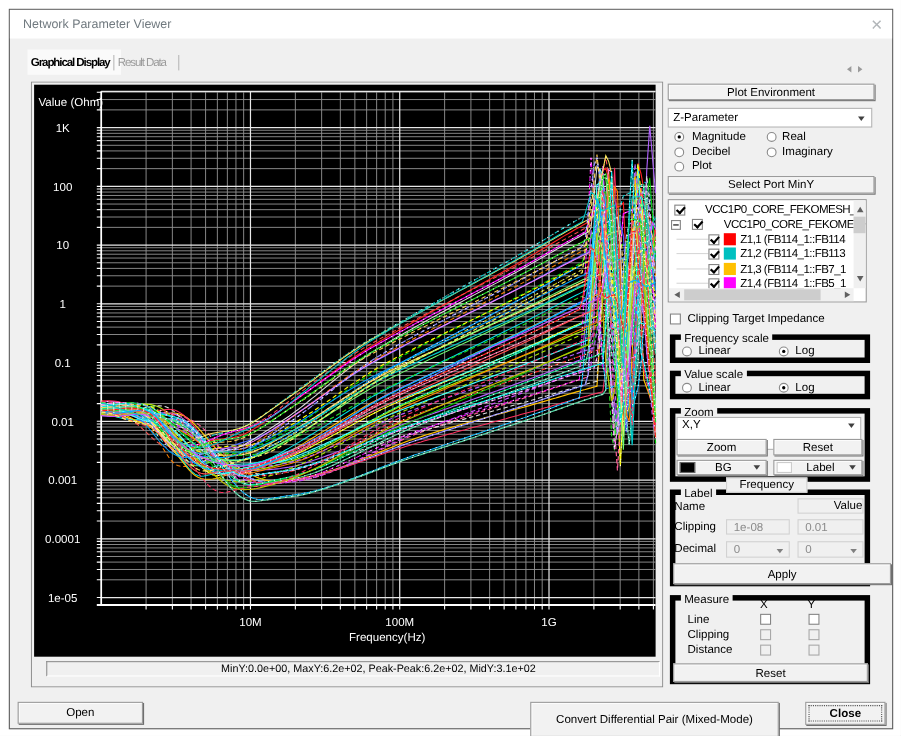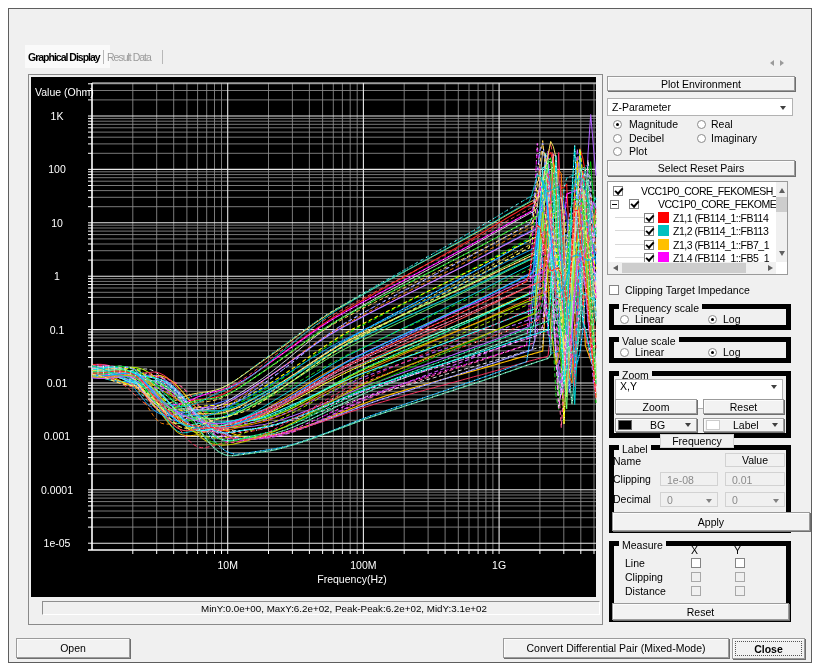--- a/index.html
+++ b/index.html
@@ -21,20 +21,24 @@
 .lbl{position:absolute;font-size:10.5px;color:#000;white-space:nowrap}
 .group{position:absolute;border:5px solid #000000}
 .group>b{position:absolute;left:5px;top:-7px;background:#f0f0f0;padding:0 3px;font-size:10.5px;font-weight:normal;white-space:nowrap}
 .field{position:absolute;background:#f0f0f0;border:1px solid #d2d2d2;font-size:10.5px}
 .field span{position:absolute;left:6px;top:1px}
 .gray{color:#8a8a8a}
 .statusbar{position:absolute;left:42px;top:601px;width:558px;height:14px;background:#f0f0f0;border-top:1px solid #8f8f8f;border-left:1px solid #8f8f8f;border-bottom:1px solid #fff;border-right:1px solid #fff;font-size:9.8px;text-align:center;line-height:13px;text-indent:46px}
 .tri{position:absolute;width:0;height:0}
 </style></head><body>
 <div class="win">
+<div class="title">
+      <span>Network Parameter Viewer</span>
+      <div class="xbtn">✕</div>
+    </div>
 <div class="abs" style="left:16px;top:36px;width:85px;height:23px;background:#fafafa"></div>
 <div class="tabtxt" style="left:19px;top:42px;font-weight:bold;color:#000">Graphical Display</div>
 <div class="sep" style="left:94px;top:41px"></div>
 <div class="tabtxt" style="left:98px;top:42px;color:#9b9b9b">Result Data</div>
 <div class="sep" style="left:153px;top:41px"></div>
 <div class="tri" style="left:761px;top:51px;border-top:3.5px solid transparent;border-bottom:3.5px solid transparent;border-right:4.5px solid #9a9a9a"></div>
 <div class="tri" style="left:771px;top:51px;border-top:3.5px solid transparent;border-bottom:3.5px solid transparent;border-left:4.5px solid #9a9a9a"></div>
 </div>
 <svg width="575" height="551" viewBox="0 0 575 551" style="position:absolute;left:28px;top:74px">
 <rect x="0.5" y="0.5" width="574" height="550" fill="#f0f0f0" stroke="#8a8a8a"></rect>
@@ -146,21 +150,21 @@
 <div class="radio on" style="left:613px;top:120px"></div>
 <div class="lbl" style="left:629px;top:118px">Magnitude</div>
 <div class="radio" style="left:697px;top:120px"></div>
 <div class="lbl" style="left:711px;top:118px">Real</div>
 <div class="radio" style="left:613px;top:134px"></div>
 <div class="lbl" style="left:629px;top:132px">Decibel</div>
 <div class="radio" style="left:697px;top:134px"></div>
 <div class="lbl" style="left:711px;top:132px">Imaginary</div>
 <div class="radio" style="left:613px;top:147px"></div>
 <div class="lbl" style="left:629px;top:145px">Plot</div>
-<div class="btn" style="left:607px;top:160px;width:188px;height:16px">Select Reset Pairs</div>
+<div class="btn" style="left:607px;top:160px;width:188px;height:16px">Select Port MinY</div>
 <div class="abs" style="left:607px;top:181px;width:181px;height:94px;background:#fff;border:1px solid #9a9a9a;overflow:hidden;letter-spacing:-0.5px">
 <div class="cb on" style="left:5px;top:4px"></div>
 <div class="lbl" style="left:33px;top:3px">VCC1P0_CORE_FEKOMESH_1</div>
 <div class="abs" style="left:2px;top:18px;width:9px;height:9px;background:#fff;border:1px solid #848484"></div>
 <div class="abs" style="left:4px;top:22px;width:5px;height:1px;background:#000"></div>
 <div class="cb on" style="left:21px;top:17px"></div>
 <div class="lbl" style="left:50px;top:16px">VCC1P0_CORE_FEKOMESH</div>
 <div class="abs" style="left:7px;top:35px;width:30px;height:1px;background:#d8d8d8"></div>
 <div class="cb on" style="left:36px;top:31px"></div>
 <div class="abs" style="left:50px;top:30px;width:11px;height:11px;background:#ff0000"></div>
@@ -217,21 +221,21 @@
 <div class="darr" style="left:685px;top:423px"></div>
 <div class="btn" style="left:703px;top:418px;width:81px;height:14px"></div>
 <div class="abs" style="left:706px;top:420px;width:14px;height:10px;background:#fff;border:1px solid #ccc"></div>
 <div class="lbl" style="left:733px;top:419px">Label</div>
 <div class="darr" style="left:772px;top:423px"></div>
 <div class="group" style="left:609px;top:445px;width:182px;height:88px">
     <b>Label</b>
   </div>
 <div class="lbl" style="left:613px;top:455px">Name</div>
 <div class="field" style="left:660px;top:434px;width:74px;height:14px;text-align:center"><span style="position:static">Frequency</span></div>
-<div class="field" style="left:725px;top:453px;width:60px;height:14px;text-align:center"><span style="position:static">Value</span></div>
+<div class="field" style="left:725px;top:453px;width:60px;height:14px;text-align:right"><span style="position:static">Value</span></div>
 <div class="lbl" style="left:613px;top:473px">Clipping</div>
 <div class="field" style="left:660px;top:472px;width:58px;height:14px">
     <span class="gray">1e-08</span>
   </div>
 <div class="field" style="left:725px;top:472px;width:60px;height:14px">
     <span class="gray">0.01</span>
   </div>
 <div class="lbl" style="left:613px;top:493px">Decimal</div>
 <div class="field" style="left:660px;top:492px;width:58px;height:15px">
     <span class="gray">0</span>
@@ -251,13 +255,13 @@
 <div class="cb" style="left:691px;top:558px"></div>
 <div class="cb" style="left:735px;top:558px"></div>
 <div class="lbl" style="left:625px;top:571px">Clipping</div>
 <div class="cb dis" style="left:691px;top:572px"></div>
 <div class="cb dis" style="left:735px;top:572px"></div>
 <div class="lbl" style="left:625px;top:585px">Distance</div>
 <div class="cb dis" style="left:691px;top:586px"></div>
 <div class="cb dis" style="left:735px;top:586px"></div>
 <div class="btn" style="left:612px;top:603px;width:177px;height:17px">Reset</div>
 <div class="btn" style="left:16px;top:638px;width:114px;height:20px">Open</div>
-<div class="btn" style="left:503px;top:638px;width:226px;height:20px">Convert Differential Pair (Mixed-Mode)</div>
+<div class="btn" style="left:482px;top:638px;width:226px;height:32px">Convert Differential Pair (Mixed-Mode)</div>
 <div class="btn" style="left:732px;top:638px;width:73px;height:21px;font-weight:bold"><div class="abs" style="left:2px;top:2px;right:2px;bottom:2px;border:1px dotted #555"></div>Close</div>
 </body></html>

